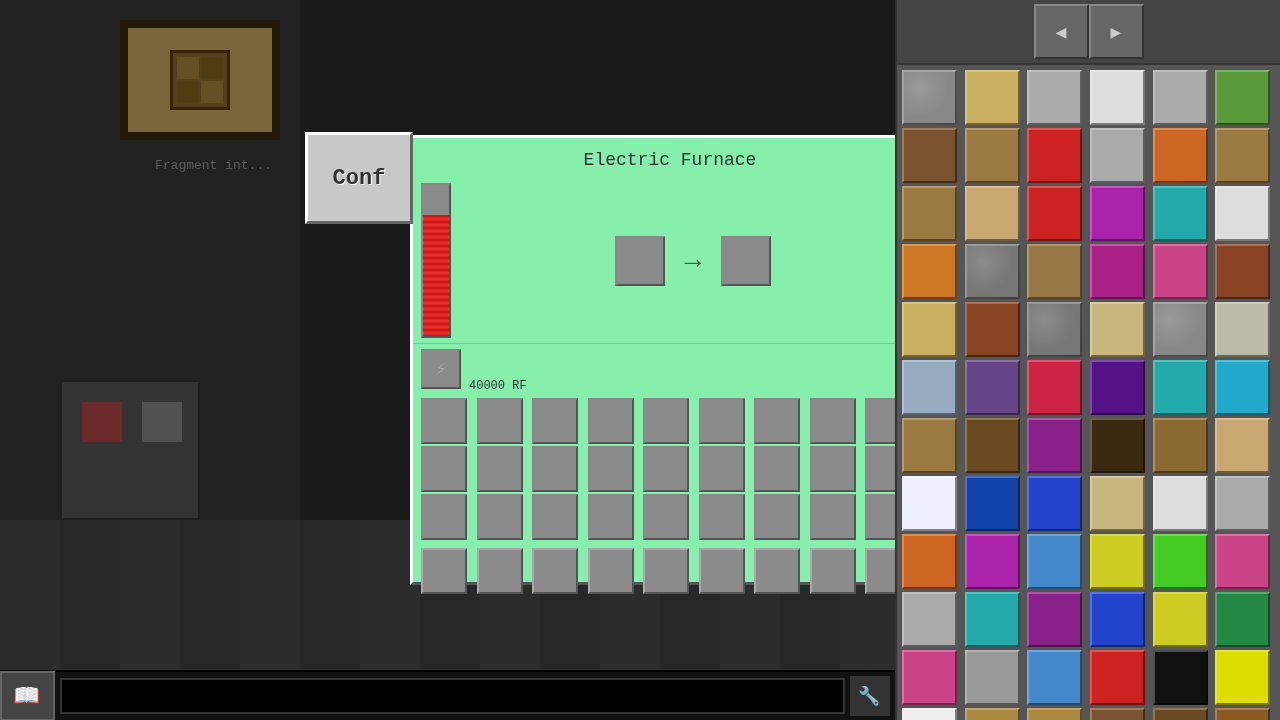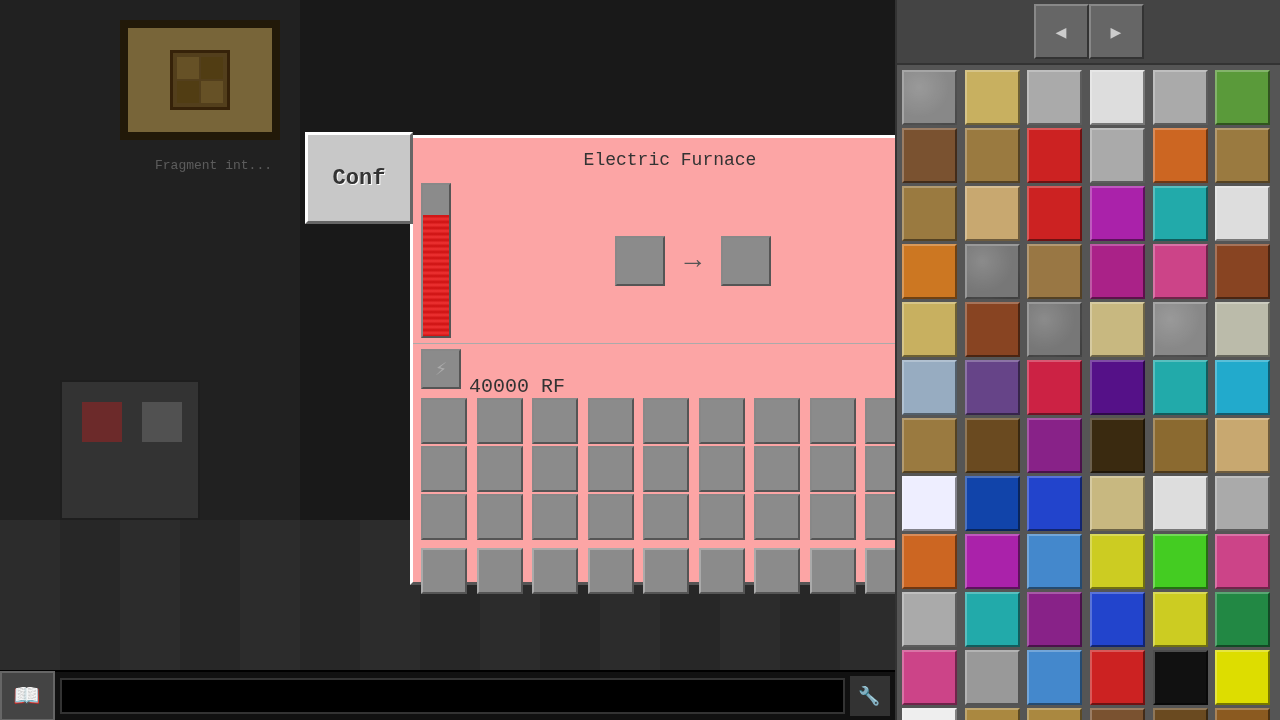--- a/index.html
+++ b/index.html
@@ -247,21 +247,21 @@
       text-shadow: 1px 1px 0 #fff;
     }
 
     
     .dialog {
       position: absolute;
       left: 410px;
       top: 135px;
       width: 520px;
       height: 450px;
-      background: #fca5a5;
+      background: #86efac;
       border: 3px solid #fff;
       border-bottom-color: #555;
       border-right-color: #555;
     }
 
     .dialog-title {
       text-align: center;
       padding: 12px 0 8px;
       font-size: 18px;
       font-family: 'Courier New', monospace;
@@ -347,21 +347,21 @@
       align-items: center;
       justify-content: center;
     }
 
     .lightning-bolt {
       color: #aaa;
       font-size: 20px;
     }
 
     .energy-text {
-      font-size: 20px;
+      font-size: 12px;
       font-family: 'Courier New', monospace;
       color: #333;
       margin-top: 35px;
     }
 
     
     .inventory-grid {
       padding: 5px 8px;
       display: grid;
       grid-template-columns: repeat(9, 1fr);

